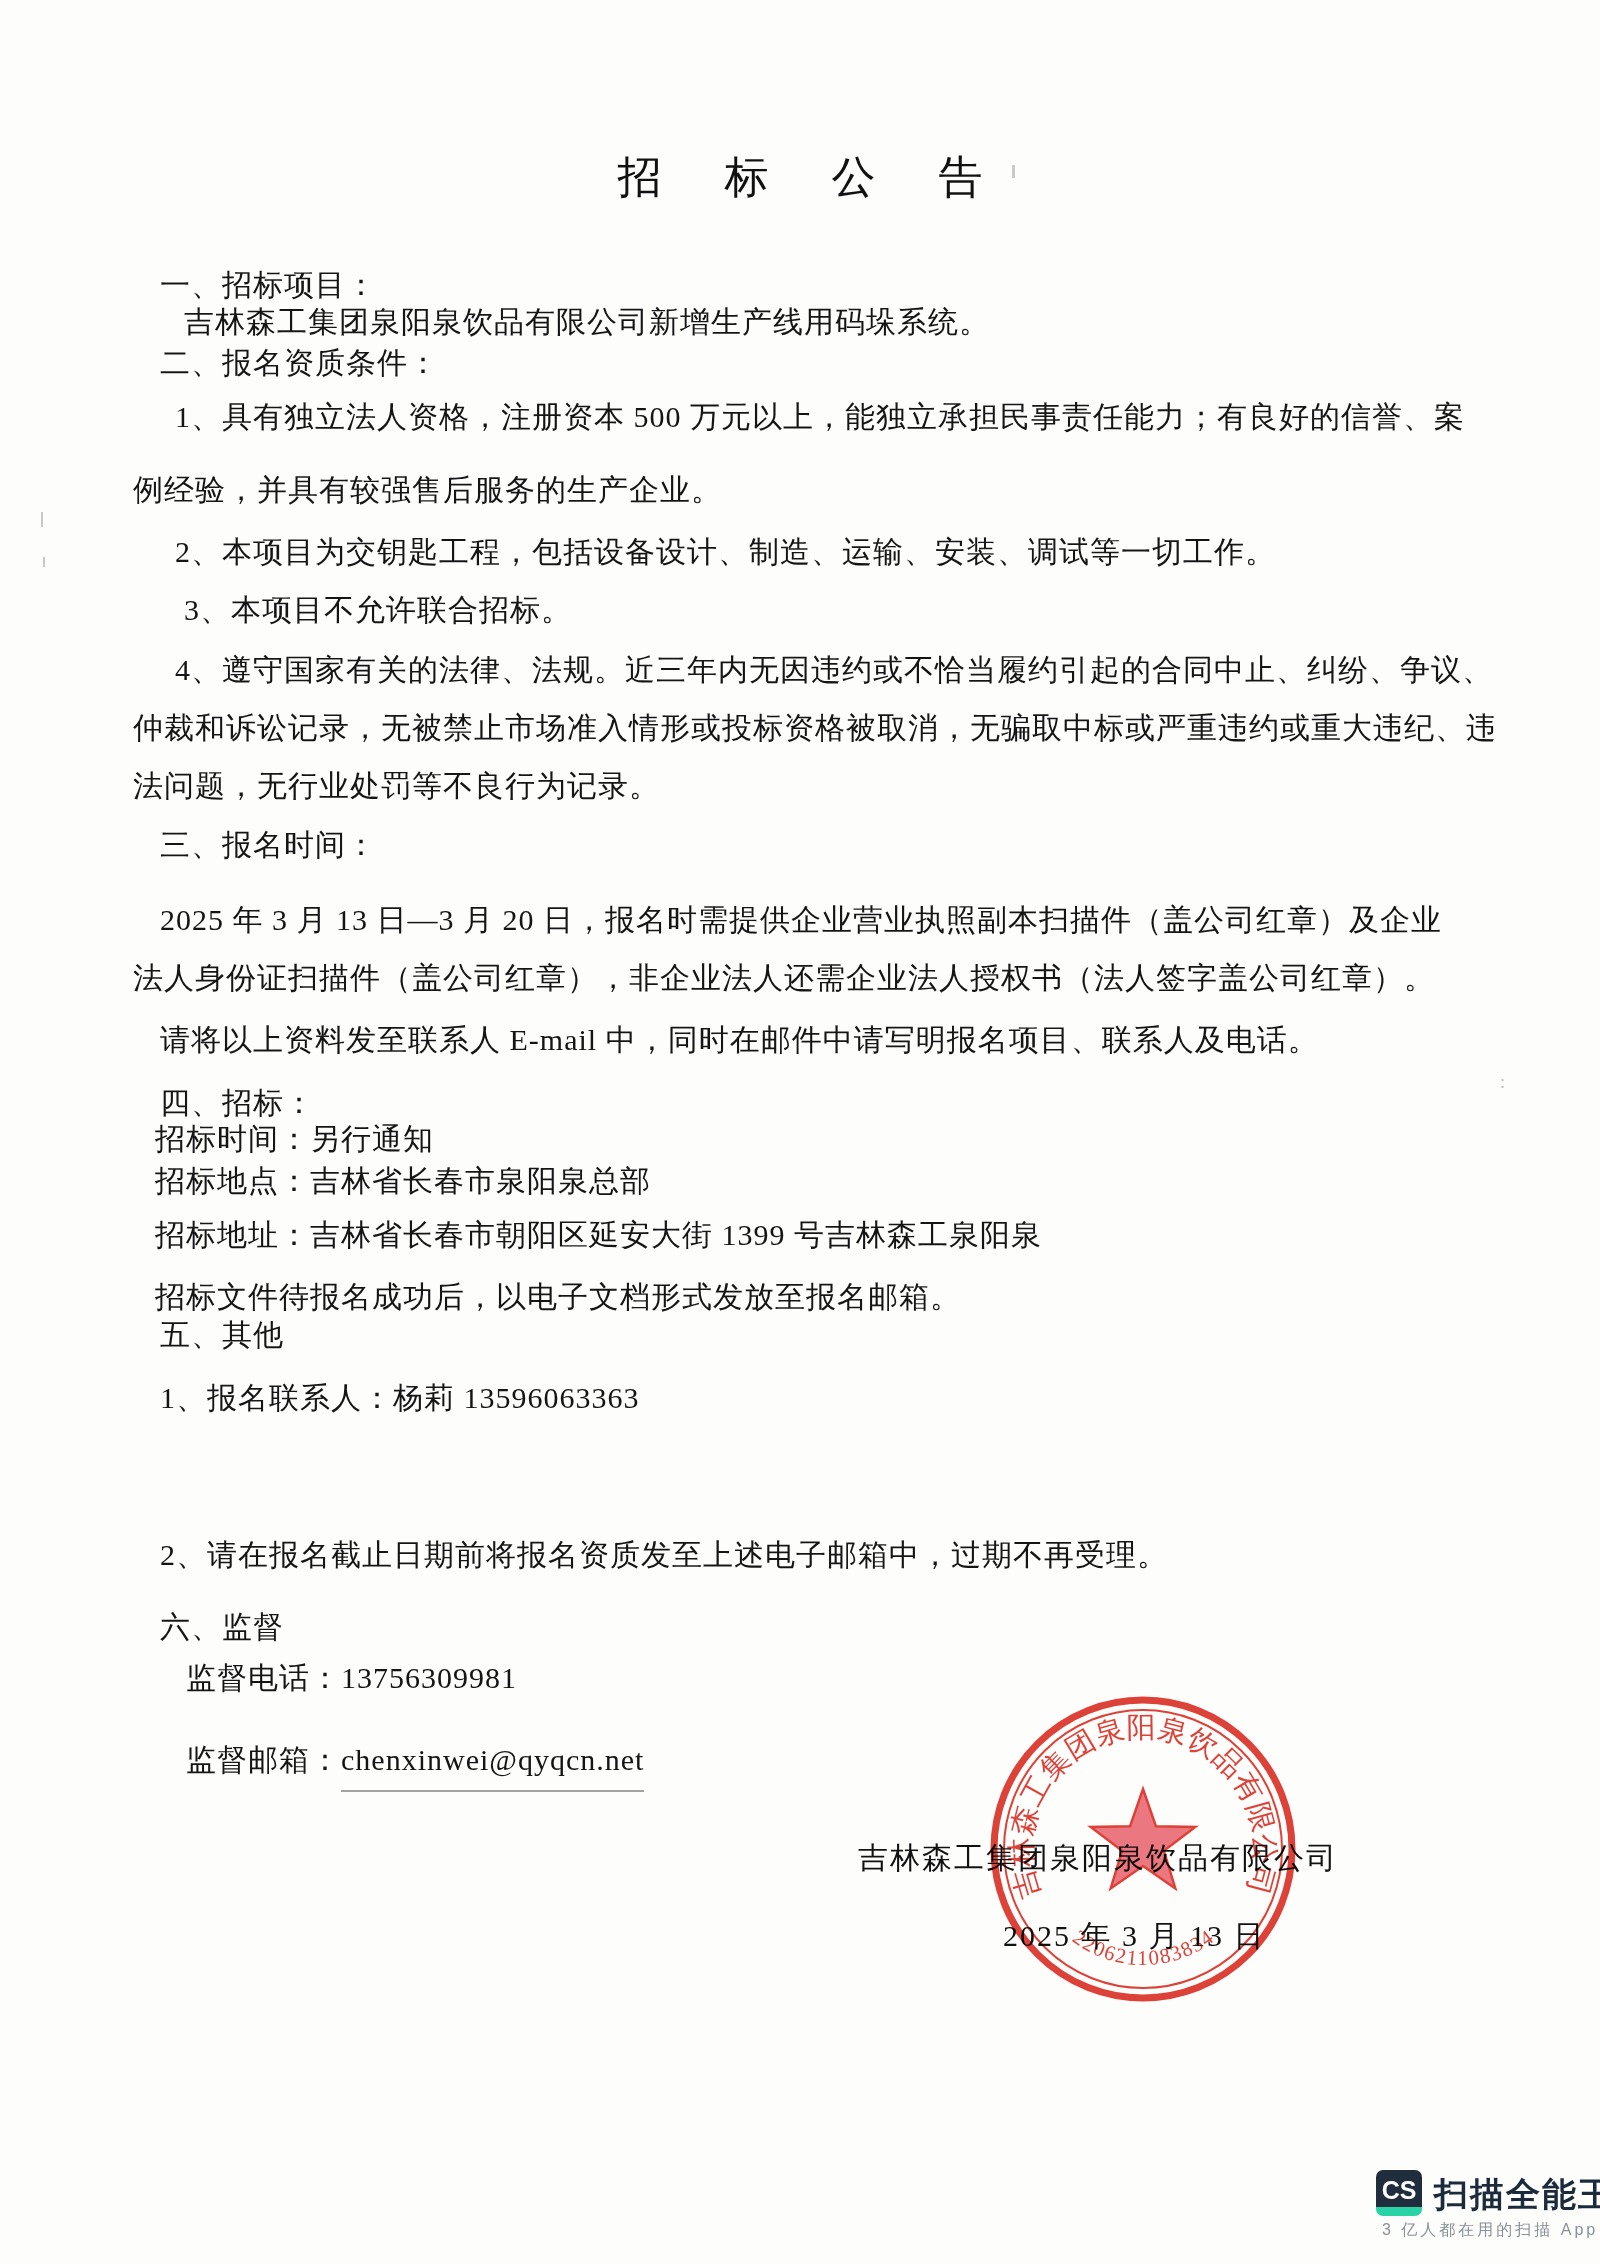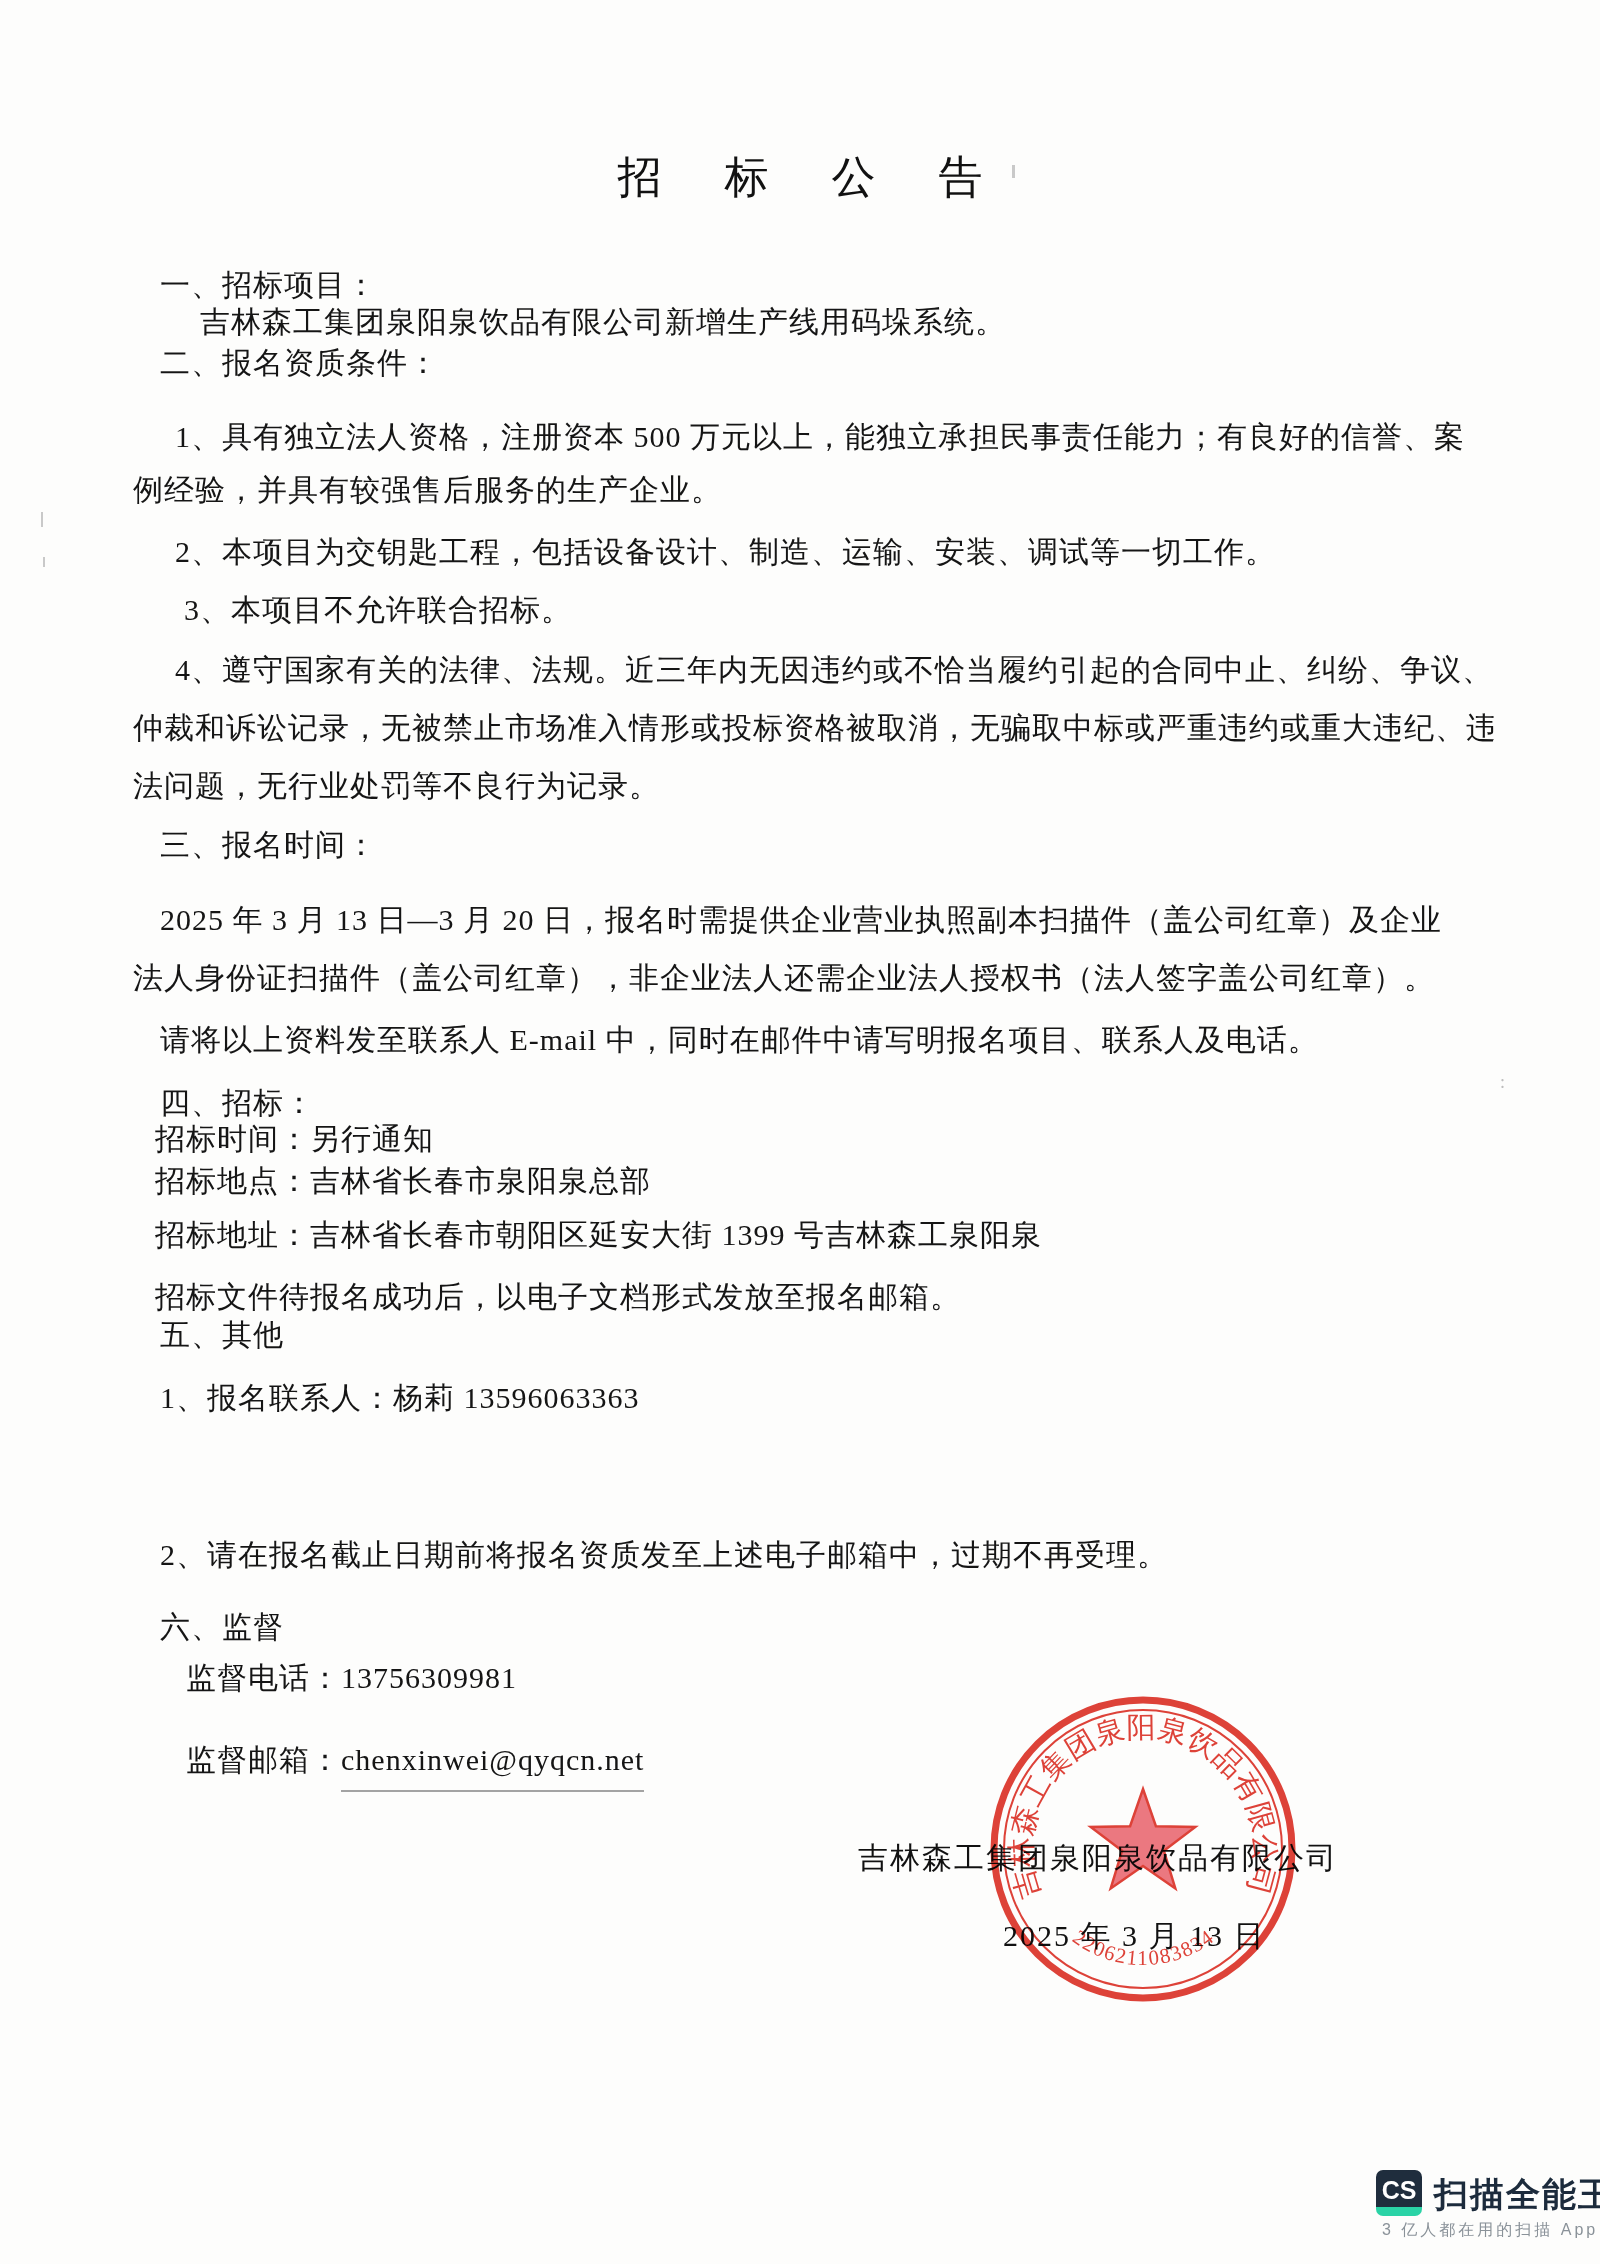--- a/index.html
+++ b/index.html
@@ -107,23 +107,23 @@
   svg text { font-family: "Liberation Serif", "DejaVu Serif", serif; }
 </style>
 </head>
 <body>
 
 <div id="page">
 
   <div class="doc-title">招 标 公 告</div>
 
   <div class="line" style="top:220px;left:160px;">一、招标项目：</div>
-  <div class="line" style="top:257px;left:200px;">吉林森工集团泉阳泉饮品有限公司新增生产线用码垛系统。</div>
+  <div class="line" style="top:257px;left:184px;">吉林森工集团泉阳泉饮品有限公司新增生产线用码垛系统。</div>
   <div class="line" style="top:298px;left:160px;">二、报名资质条件：</div>
-  <div class="line" style="top:372px;left:175px;">1、具有独立法人资格，注册资本 500 万元以上，能独立承担民事责任能力；有良好的信誉、案</div>
+  <div class="line" style="top:352px;left:175px;">1、具有独立法人资格，注册资本 500 万元以上，能独立承担民事责任能力；有良好的信誉、案</div>
   <div class="line" style="top:425px;left:133px;">例经验，并具有较强售后服务的生产企业。</div>
   <div class="line" style="top:487px;left:175px;">2、本项目为交钥匙工程，包括设备设计、制造、运输、安装、调试等一切工作。</div>
   <div class="line" style="top:545px;left:184px;">3、本项目不允许联合招标。</div>
   <div class="line" style="top:605px;left:175px;">4、遵守国家有关的法律、法规。近三年内无因违约或不恰当履约引起的合同中止、纠纷、争议、</div>
   <div class="line" style="top:663px;left:133px;">仲裁和诉讼记录，无被禁止市场准入情形或投标资格被取消，无骗取中标或严重违约或重大违纪、违</div>
   <div class="line" style="top:721px;left:133px;">法问题，无行业处罚等不良行为记录。</div>
   <div class="line" style="top:780px;left:160px;">三、报名时间：</div>
   <div class="line" style="top:855px;left:160px;">2025 年 3 月 13 日—3 月 20 日，报名时需提供企业营业执照副本扫描件（盖公司红章）及企业</div>
   <div class="line" style="top:913px;left:133px;">法人身份证扫描件（盖公司红章），非企业法人还需企业法人授权书（法人签字盖公司红章）。</div>
   <div class="line" style="top:975px;left:160px;">请将以上资料发至联系人 E-mail 中，同时在邮件中请写明报名项目、联系人及电话。</div>

